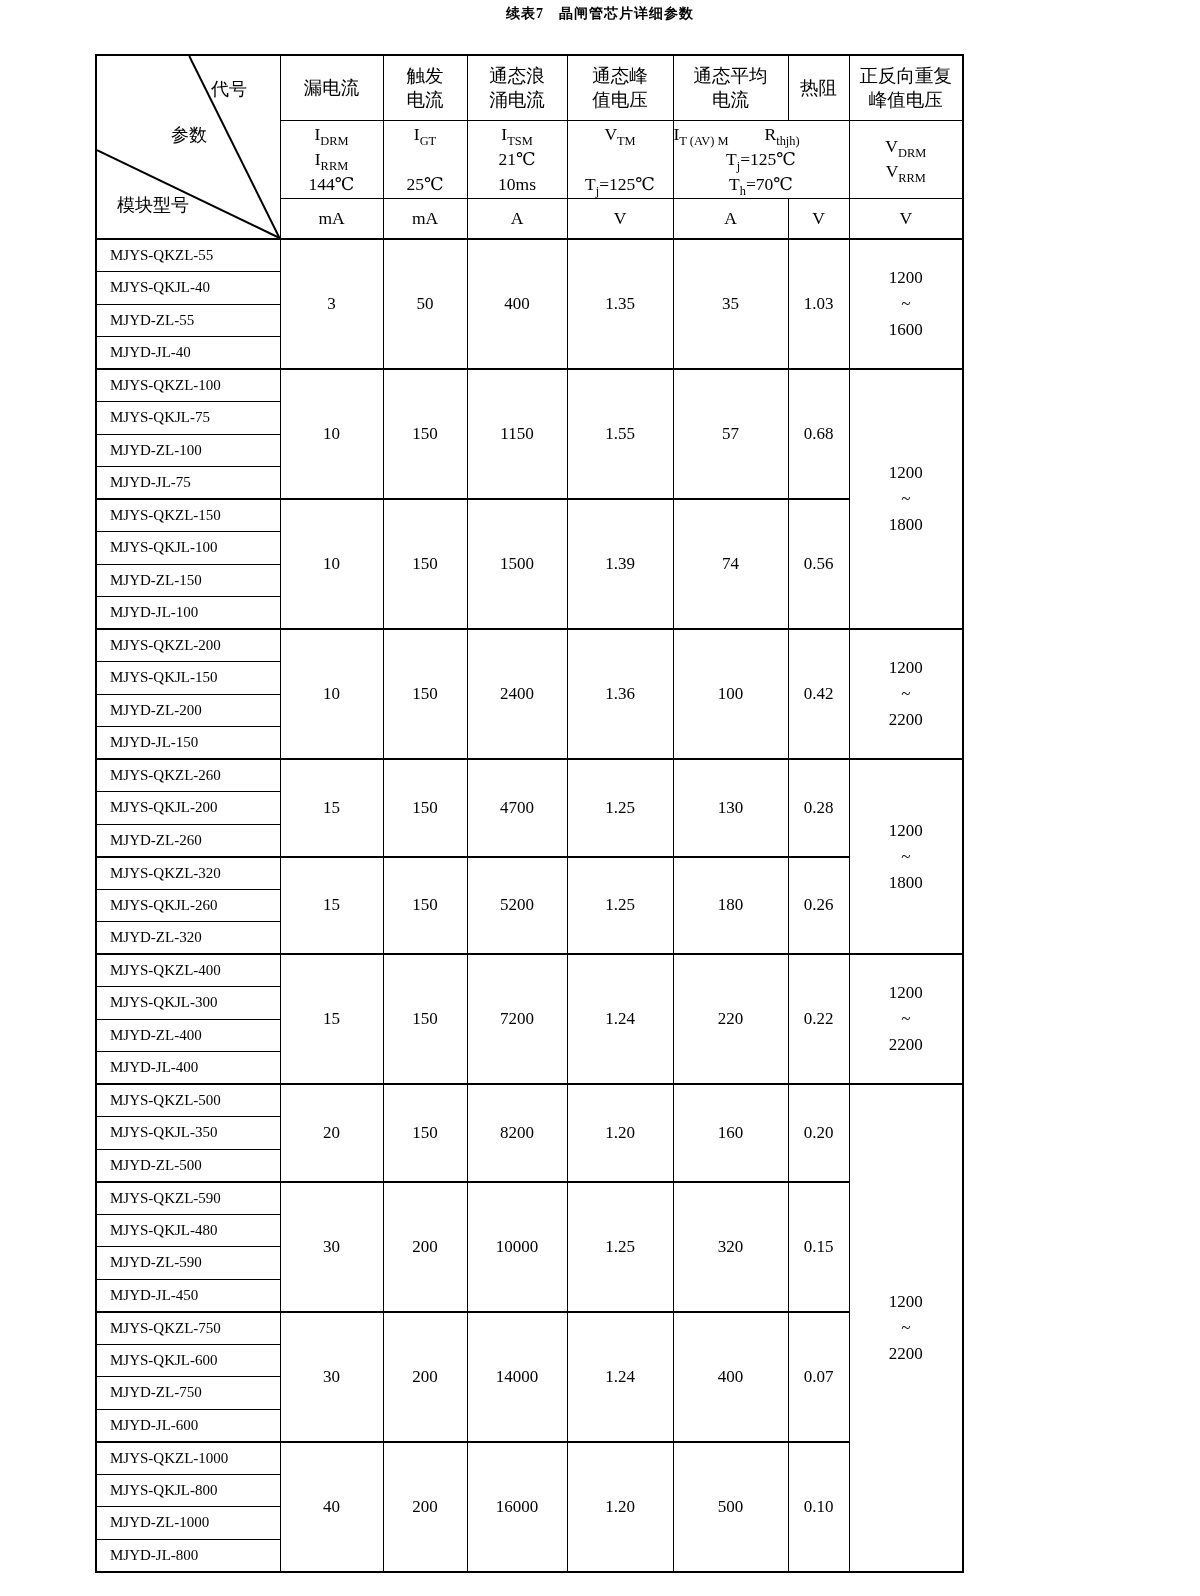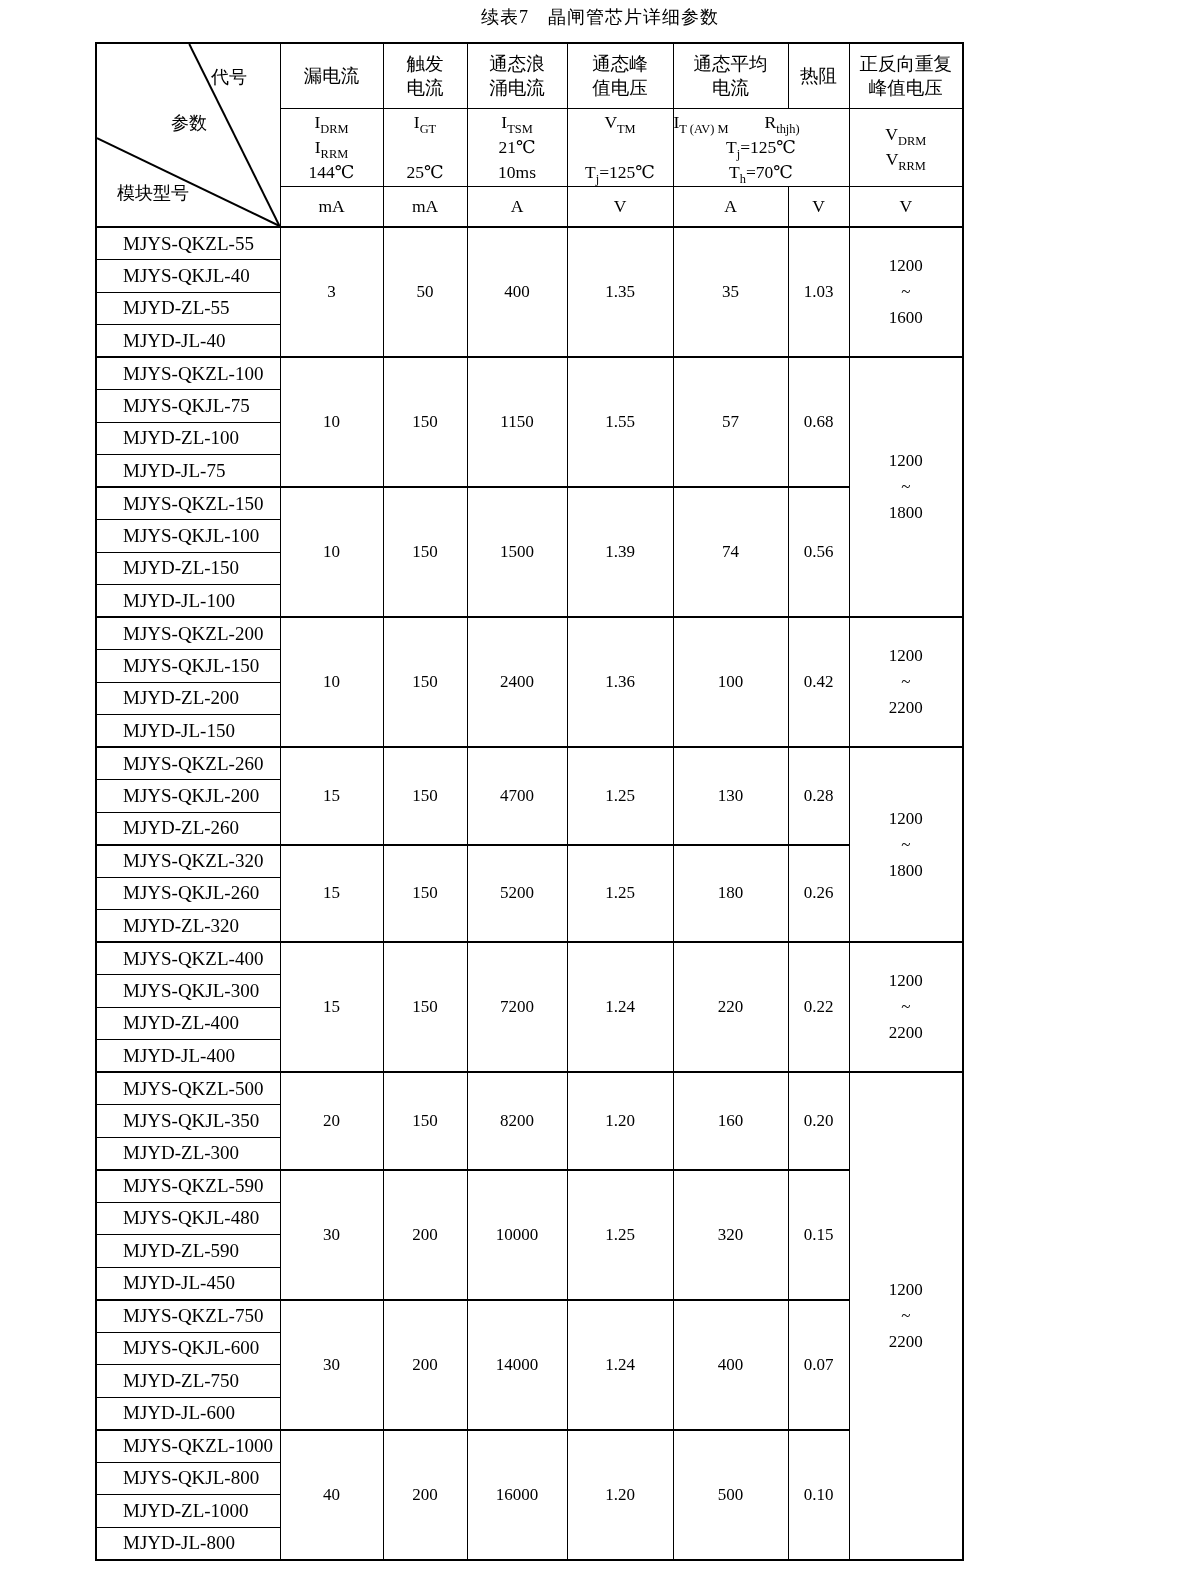--- a/index.html
+++ b/index.html
@@ -2,37 +2,37 @@
 <html><head>
 <meta charset="utf-8">
 <style>
   html,body{margin:0;padding:0}
   body{
     width:1200px;height:1596px;position:relative;background:#ffffff;color:#000;
     font-family:"Liberation Serif","DejaVu Serif",serif;
   }
   .title{
     position:absolute;top:5px;left:0;width:100%;text-align:center;
-    font-size:18px;font-weight:normal;letter-spacing:1px;
+    font-size:14px;font-weight:bold;letter-spacing:1px;
   }
-  .tbl-wrap{position:absolute;left:95px;top:42px}
+  .tbl-wrap{position:absolute;left:95px;top:54px}
   table{
     border-collapse:collapse;table-layout:fixed;width:867px;
     border:2.5px solid #000;
   }
   td,th{
     border:1.6px solid #000;padding:0;margin:0;
     font-weight:normal;text-align:center;vertical-align:middle;overflow:hidden;
   }
   thead tr.r1{height:65px;font-size:18.5px}
   thead tr.r1 .lab-line{line-height:24px}
   thead tr.r2{height:78px;font-size:17.5px}
   thead tr.r3{height:41px;font-size:17.5px}
   tbody tr{height:32.5px;font-size:17px}
-  tbody td.model{text-align:left;padding-left:26px;font-size:19px}
+  tbody td.model{text-align:left;padding-left:13px;font-size:15px}
   tr.group-start td{border-top:2.5px solid #000}
   
   th.corner{position:relative;padding:0}
   th.corner svg{position:absolute;left:0;top:0;width:100%;height:100%;display:block}
   th.corner .clab{position:absolute;font-size:18px;white-space:nowrap}
   .clab.top{left:114px;top:21px}
   .clab.mid{left:74px;top:67px}
   .clab.bot{left:20px;top:137px}
   
   .sym-line{line-height:25px;min-height:25px}
@@ -297,21 +297,21 @@
           <td rowspan="15" class="vcell">
             <div>1200</div>
             <div>~</div>
             <div>2200</div>
           </td>
         </tr>
         <tr>
           <td class="model">MJYS-QKJL-350</td>
         </tr>
         <tr>
-          <td class="model">MJYD-ZL-300</td>
+          <td class="model">MJYD-ZL-500</td>
         </tr>
         <tr class="group-start">
           <td class="model">MJYS-QKZL-590</td>
           <td rowspan="4">30</td>
           <td rowspan="4">200</td>
           <td rowspan="4">10000</td>
           <td rowspan="4">1.25</td>
           <td rowspan="4">320</td>
           <td rowspan="4">0.15</td>
         </tr>

